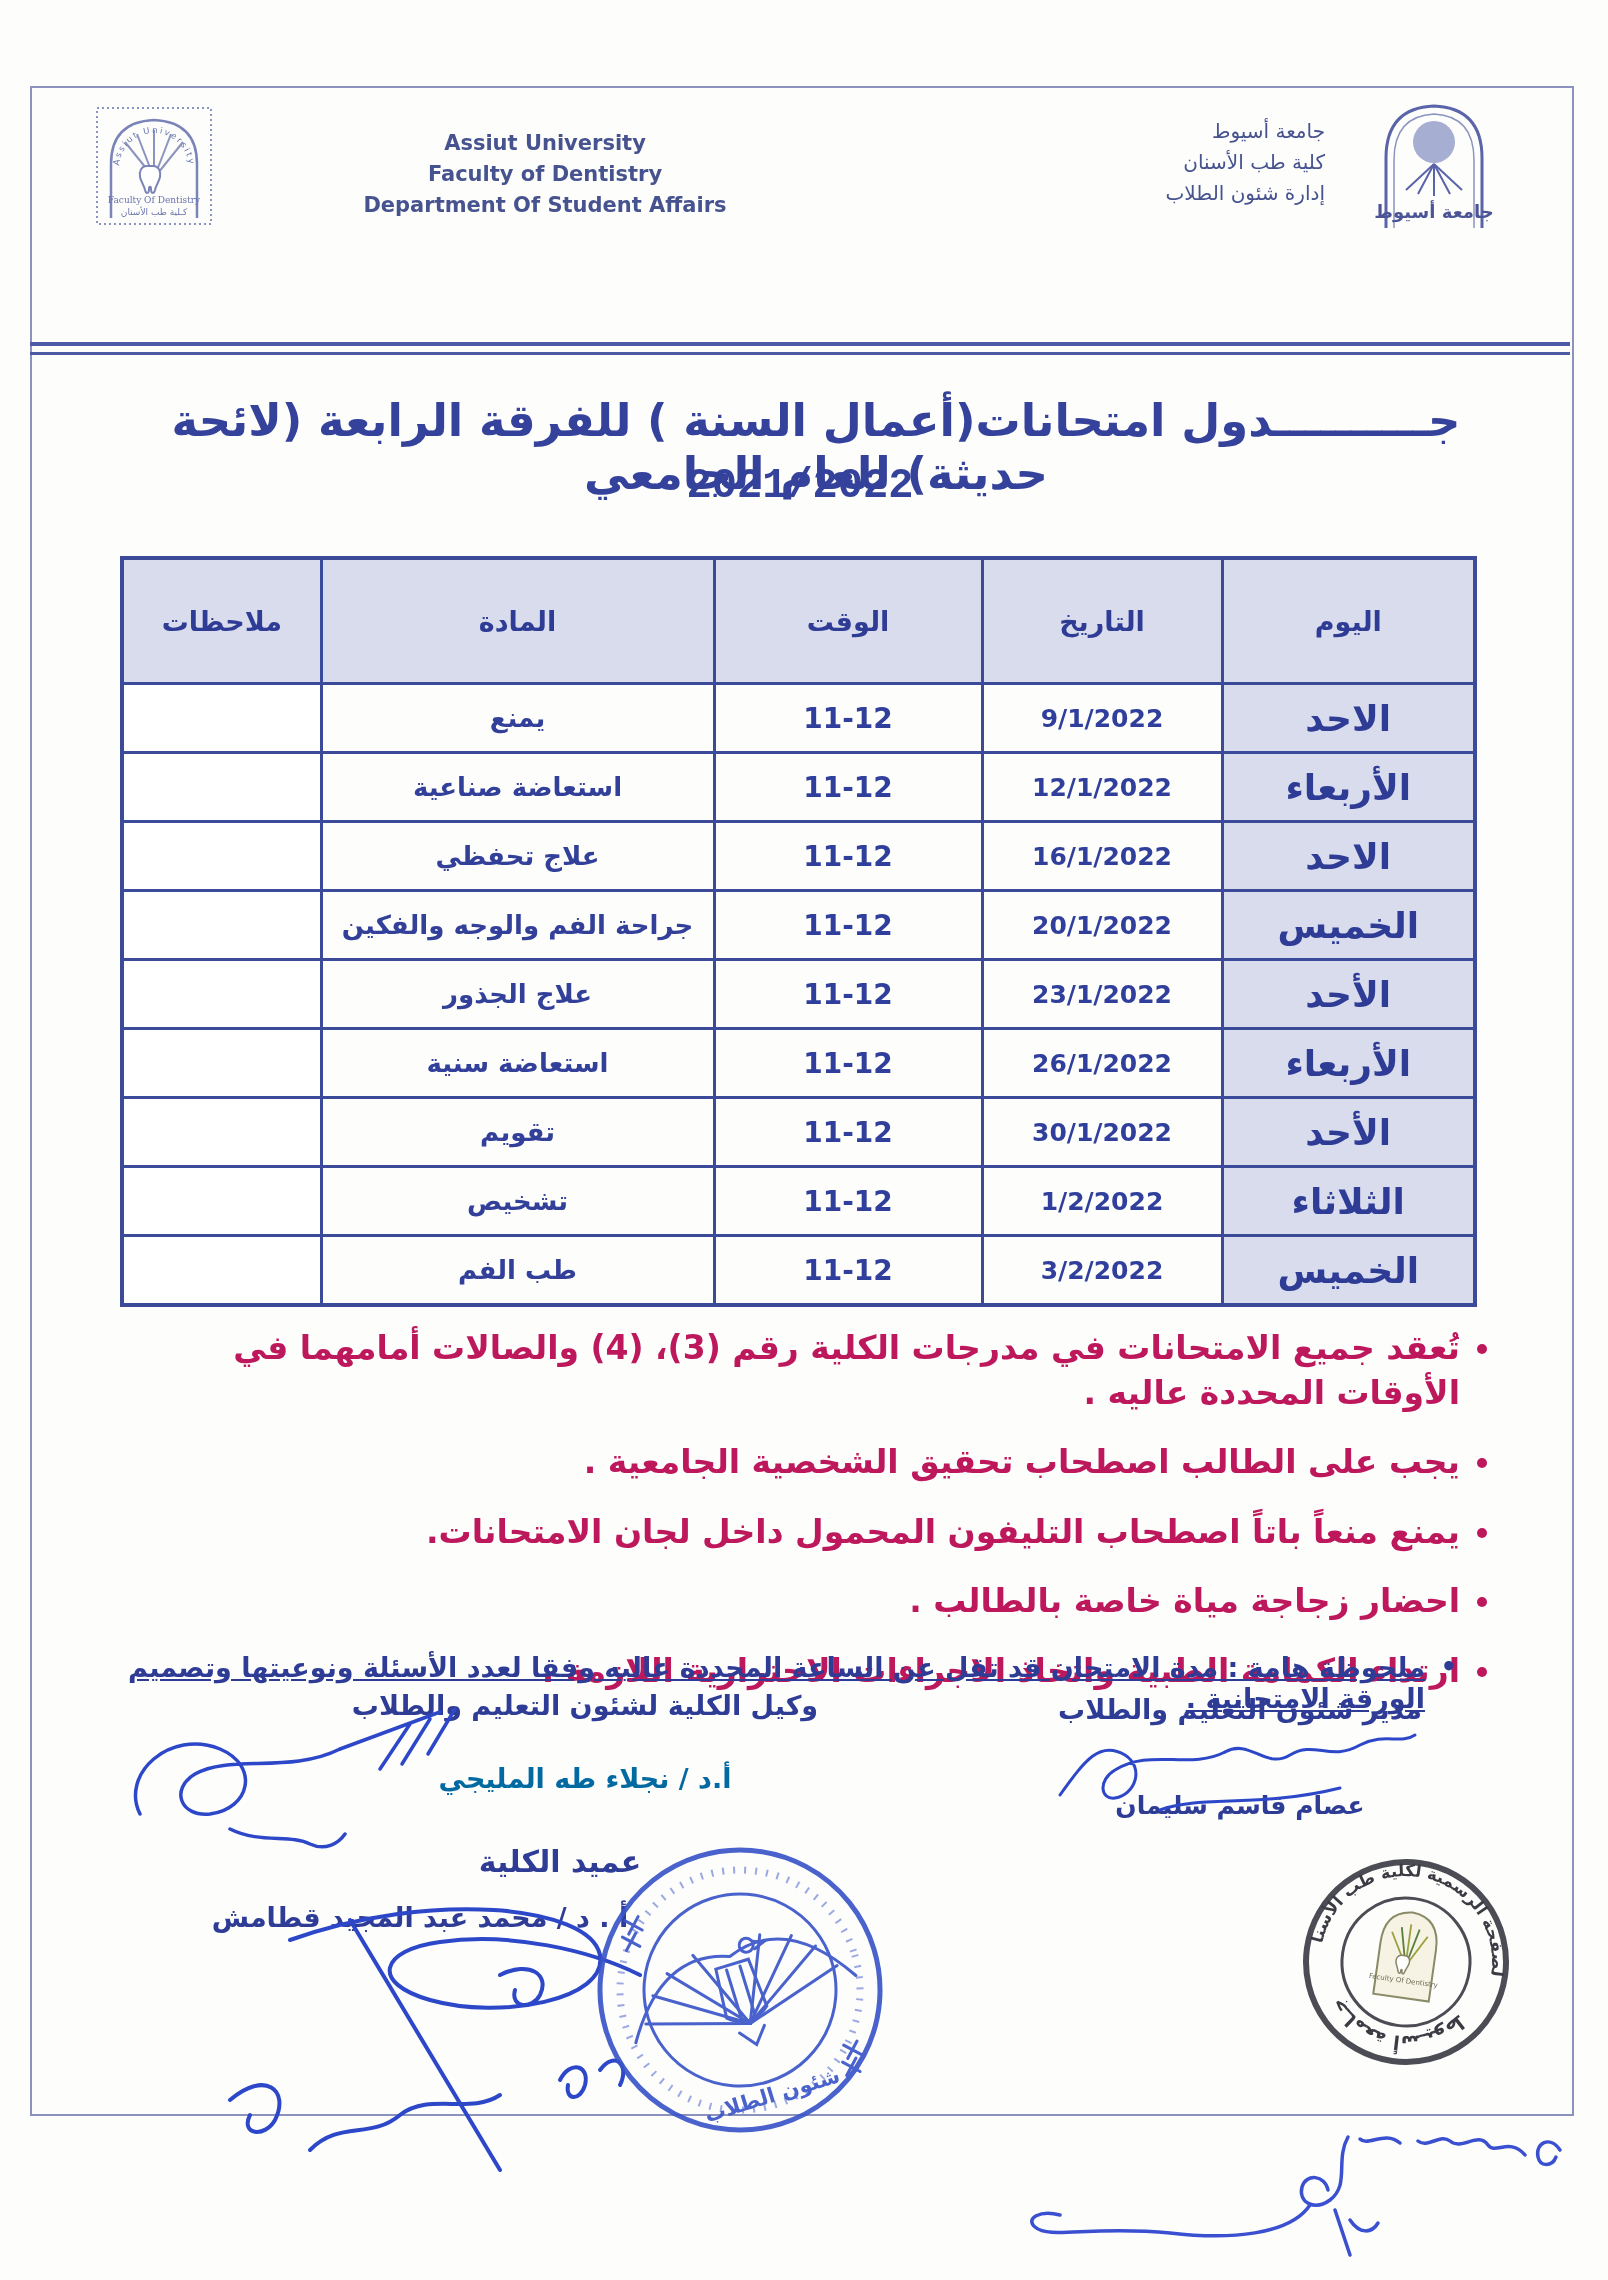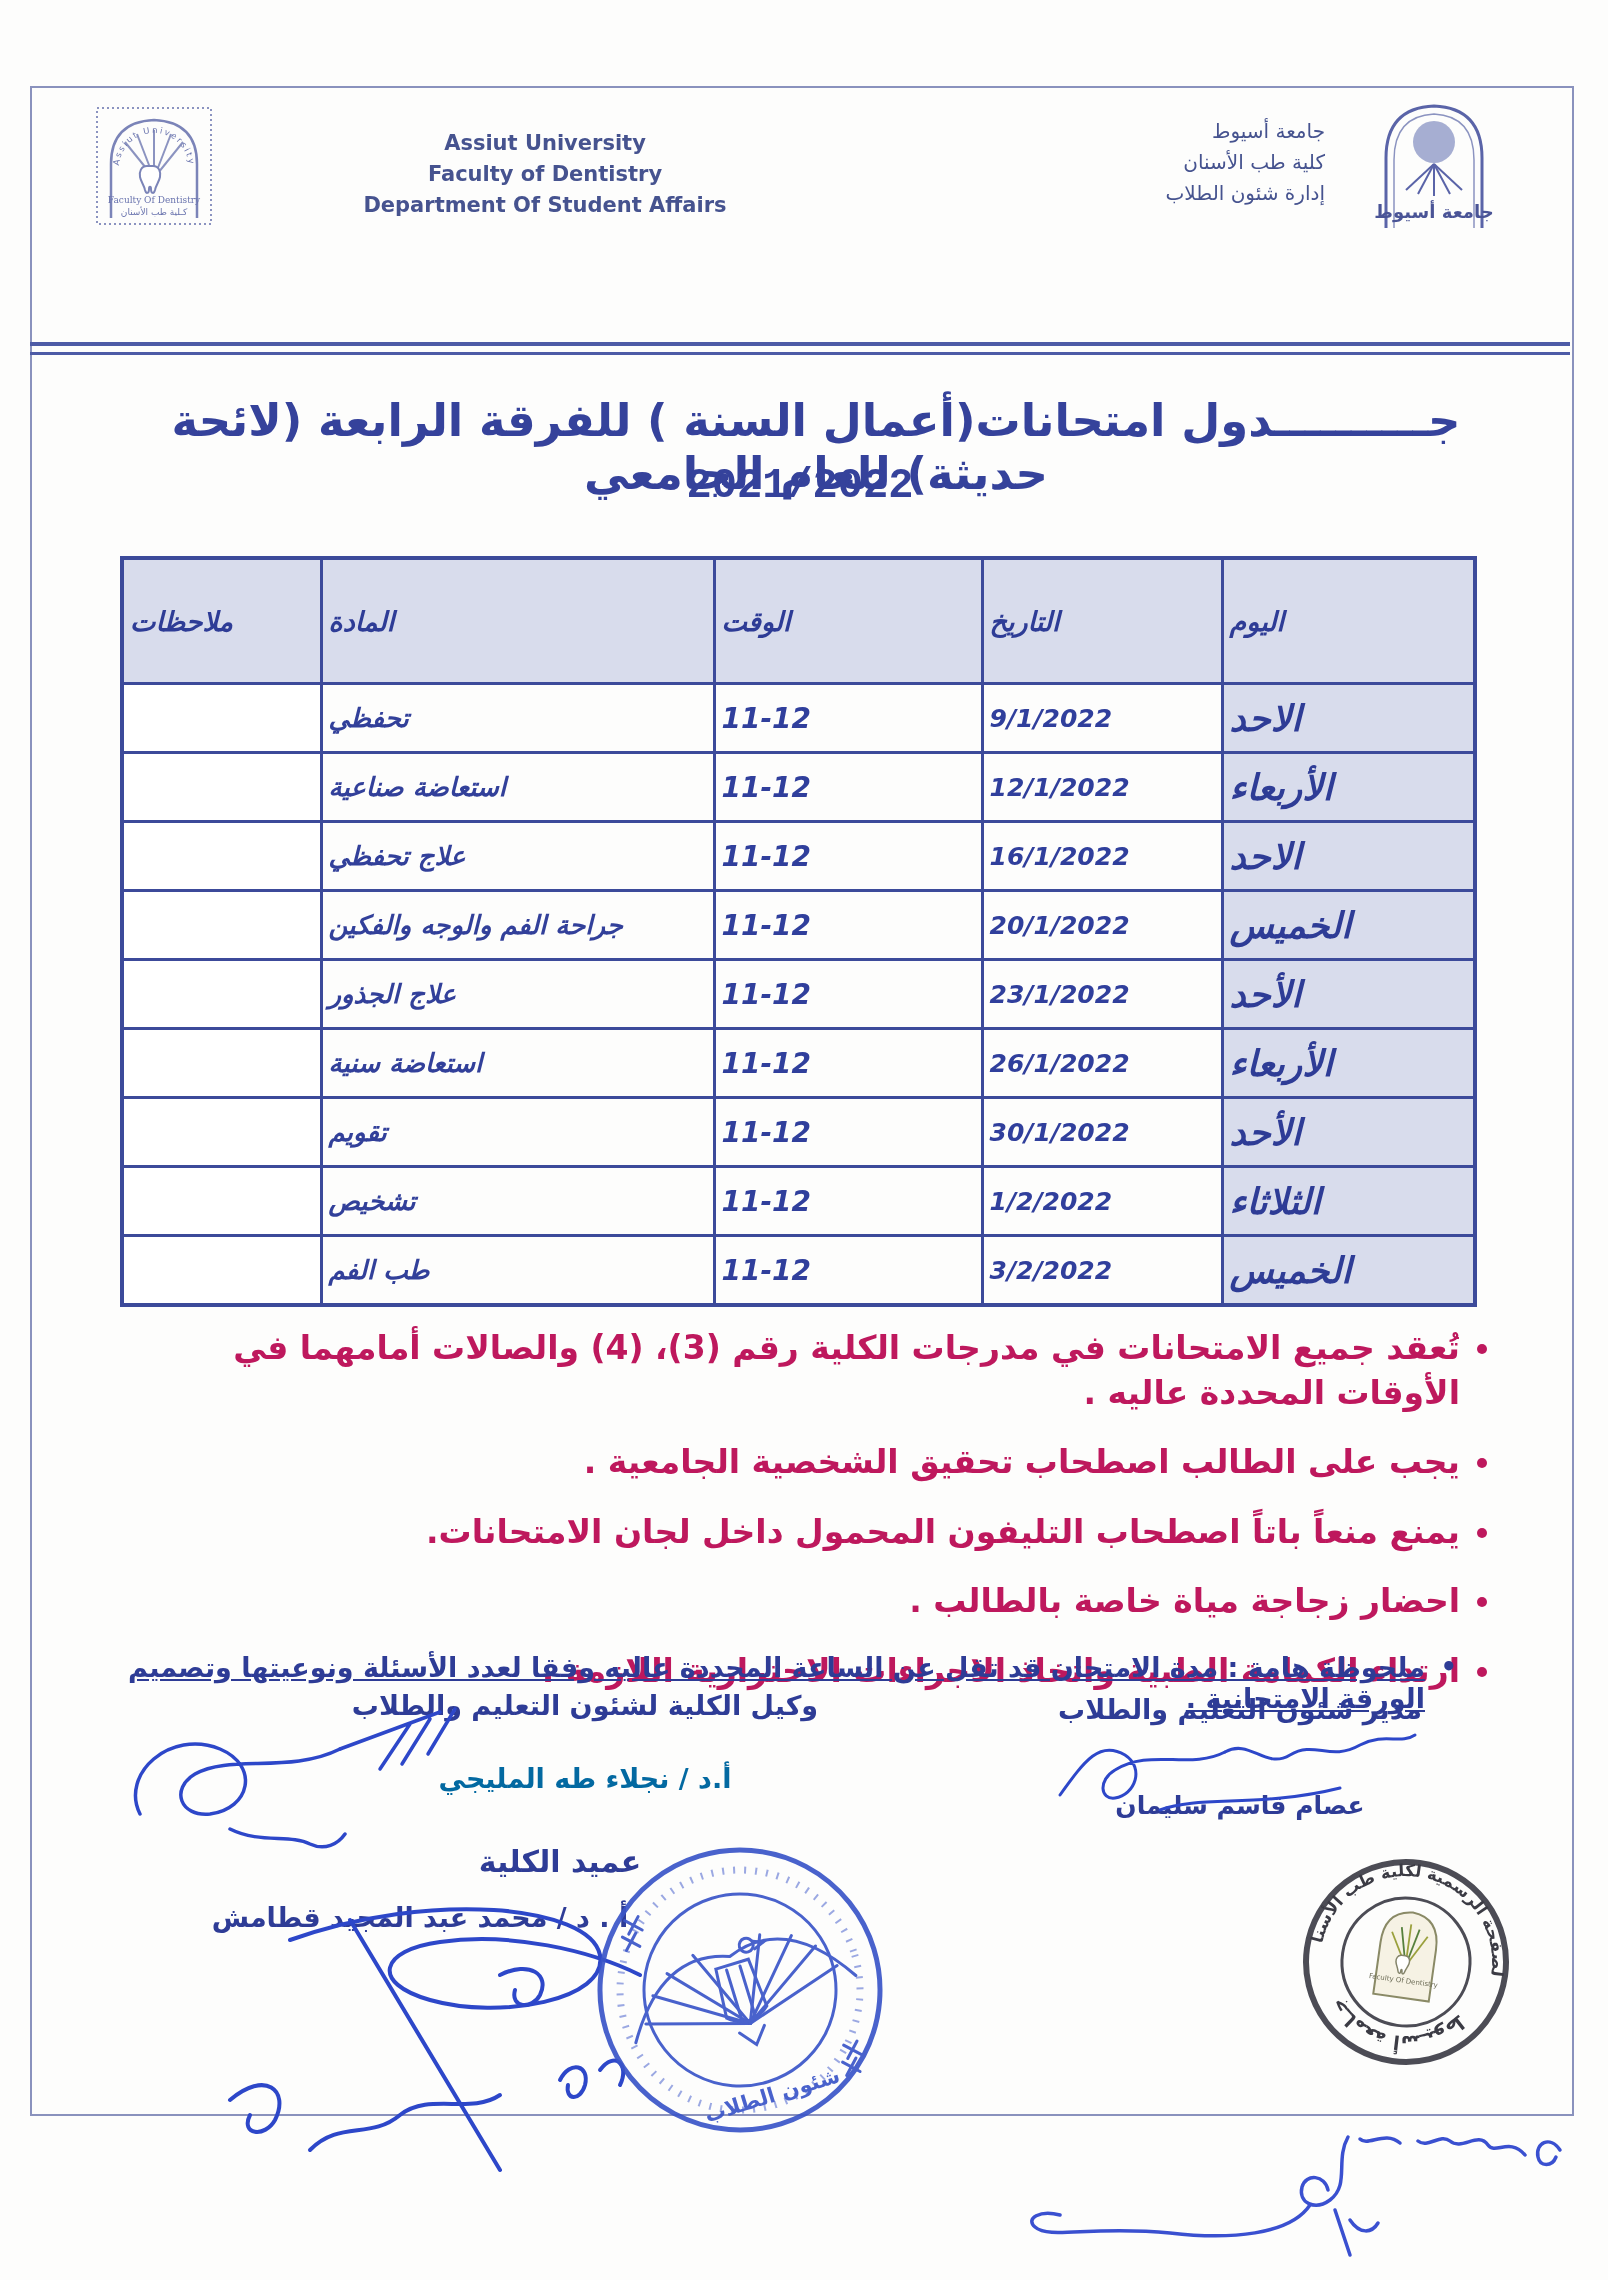--- a/index.html
+++ b/index.html
@@ -16,21 +16,21 @@
   .dbl-rule{position:absolute;left:30px;top:342px;width:1540px;height:6px;
             border-top:4px solid #4d5ba6;border-bottom:3px solid #4d5ba6;}
   
   .title1{position:absolute;left:156px;top:394px;width:1320px;text-align:center;direction:rtl;
           color:#35429b;font-size:45px;font-weight:800;letter-spacing:1px;}
   .title2{position:absolute;left:140px;top:462px;width:1320px;text-align:center;
           color:#35429b;font-size:42px;font-weight:800;font-family:Liberation Mono, monospace;}
   
   table.sched{position:absolute;left:120px;top:556px;width:1353px;border-collapse:collapse;
               direction:rtl;table-layout:fixed;}
-  table.sched th,table.sched td{border:3px solid #3c4a9a;text-align:left;vertical-align:middle;padding:0 6px;font-style:italic;}
+  table.sched th,table.sched td{border:3px solid #3c4a9a;text-align:center;vertical-align:middle;padding:0 6px;}
   table.sched{border:4px solid #3c4a9a;}
   table.sched th{height:122px;background:#d8dcec;color:#2e3c96;font-size:27px;font-weight:bold;}
   td.c-day{height:66px;background:#d8dcec;color:#2e3c96;font-size:36px;font-weight:800;}
   td.c-date{color:#303f9c;font-size:25px;font-weight:800;direction:ltr;}
   td.c-time{color:#303f9c;font-size:28px;font-weight:800;direction:ltr;}
   td.c-subج,td.c-sub{color:#32409a;font-size:26px;font-weight:700;}
   td.c-note{background:#ffffff;}
   
   .notes{position:absolute;left:140px;top:1326px;width:1320px;direction:rtl;color:#be185d;
          font-size:33px;font-weight:600;margin:0;padding-right:40px;}
@@ -128,21 +128,21 @@
         <th>الوقت</th>
         <th>المادة</th>
         <th>ملاحظات</th>
       </tr>
     </thead>
     <tbody>
       <tr>
         <td class="c-day">الاحد</td>
         <td class="c-date">9/1/2022</td>
         <td class="c-time">11-12</td>
-        <td class="c-sub">تحفظي</td>
+        <td class="c-sub">يمنع</td>
         <td class="c-note"></td>
       </tr>
       <tr>
         <td class="c-day">الأربعاء</td>
         <td class="c-date">12/1/2022</td>
         <td class="c-time">11-12</td>
         <td class="c-sub">استعاضة صناعية</td>
         <td class="c-note"></td>
       </tr>
       <tr>

